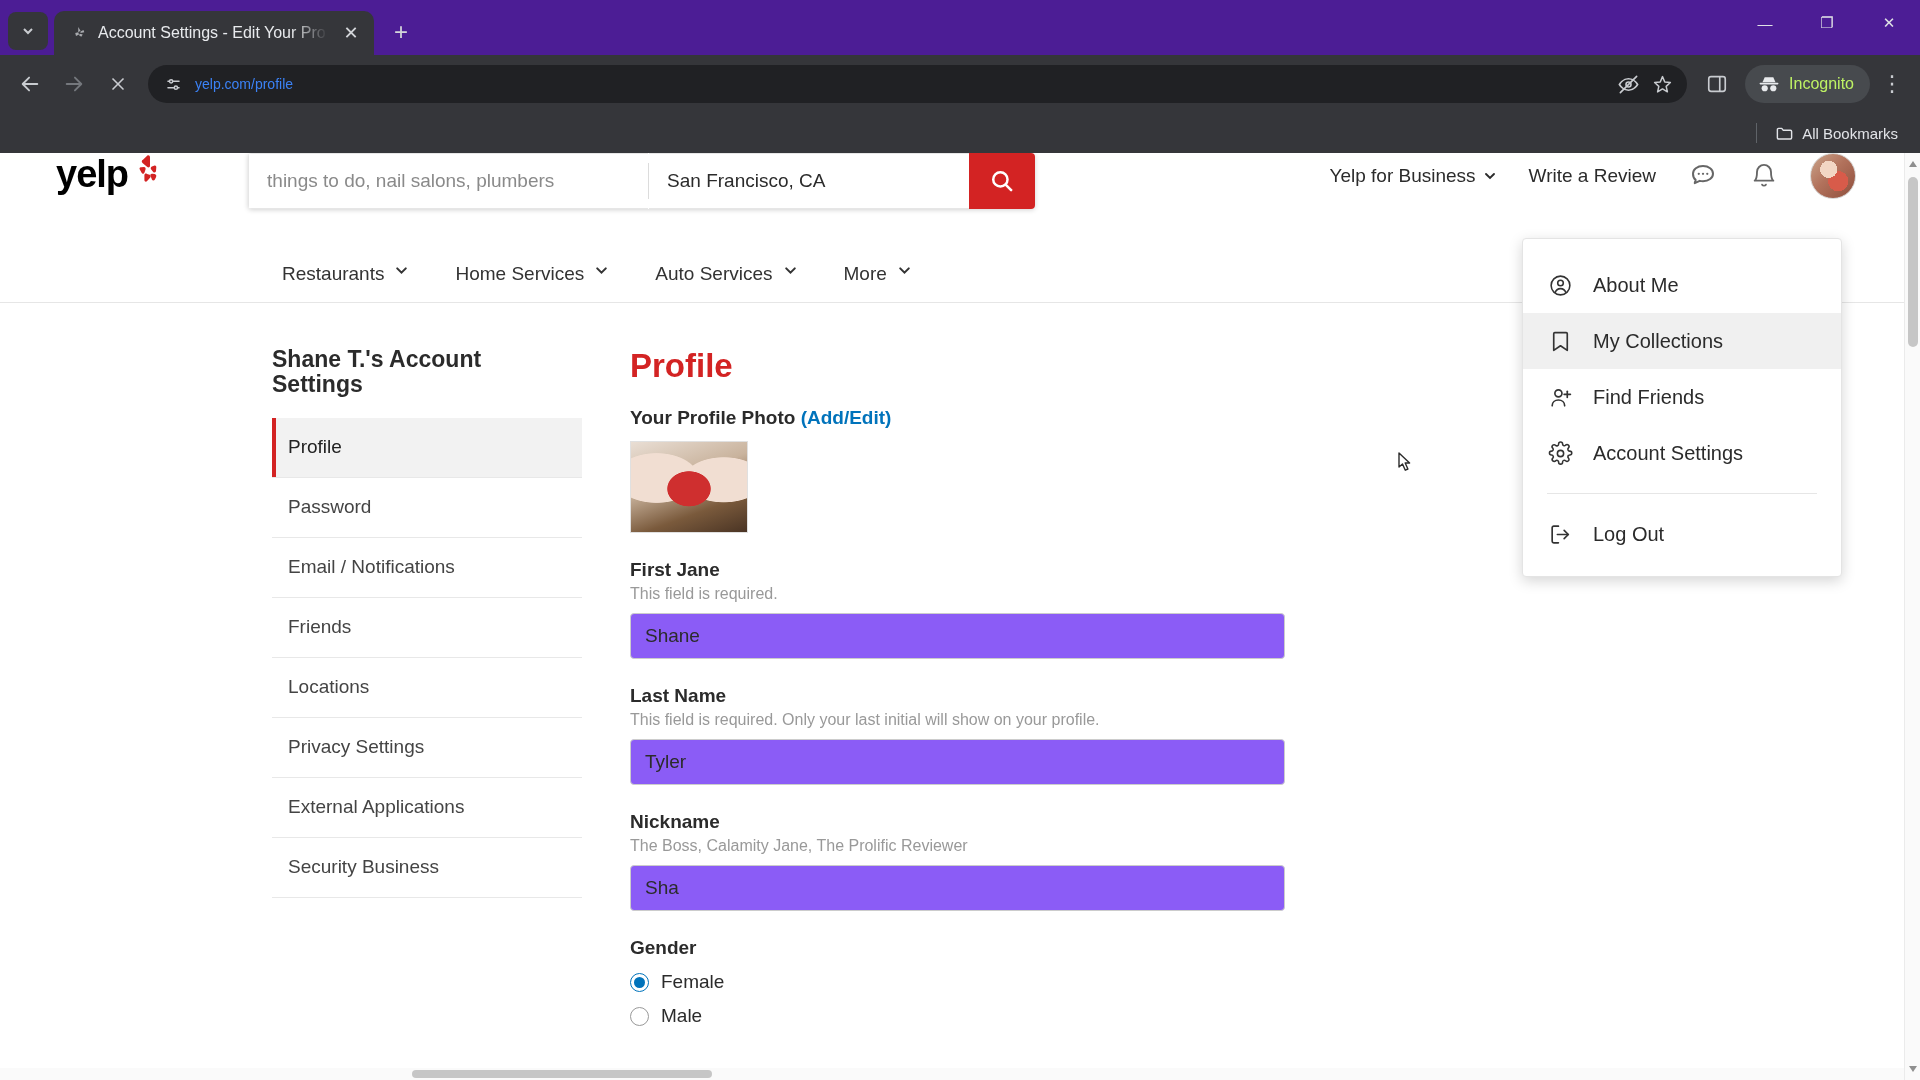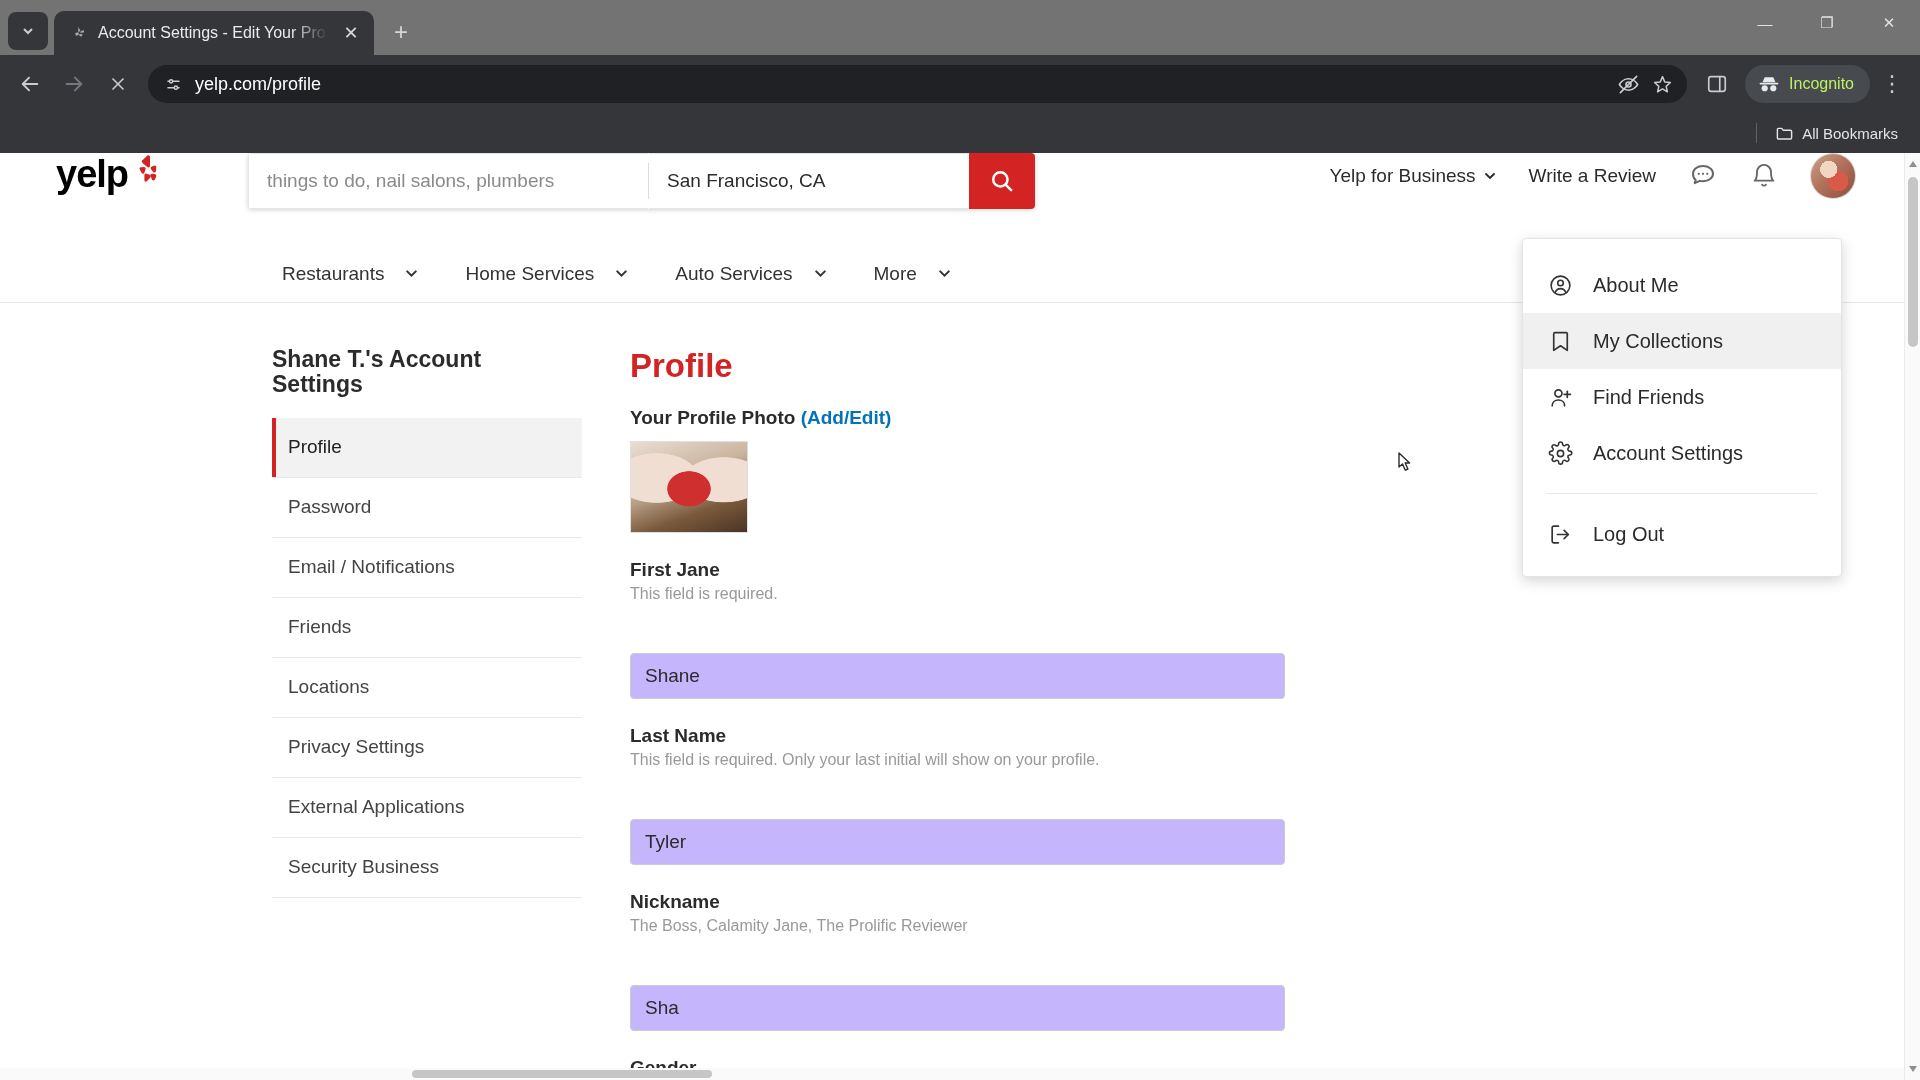--- a/index.html
+++ b/index.html
@@ -7,21 +7,21 @@
     width: 1920px; height: 1080px;
     font-family: "Liberation Sans", sans-serif;
     overflow: hidden;
     background: #202124;
   }
 
   
   .browser { width: 1920px; height: 1080px; display: flex; flex-direction: column; }
 
   .tabstrip {
-    height: 55px; background: #737373;
+    height: 55px; background: #4c1d95;
     display: flex; align-items: flex-end; position: relative;
     padding-left: 8px;
   }
   .tab-list-btn {
     width: 40px; height: 38px; margin-bottom: 5px;
     display: flex; align-items: center; justify-content: center;
     border-radius: 8px; background: #35363a; cursor: pointer;
   }
   .tab-list-btn svg { fill: none; stroke: #c9ccd0; stroke-width: 2; }
   .tab {
@@ -65,21 +65,21 @@
     width: 40px; height: 40px; border-radius: 50%;
     display: flex; align-items: center; justify-content: center;
     color: #c9ccd0; cursor: pointer; flex: 0 0 40px;
   }
   .nav-btn.disabled { color: #75787d; }
   .omnibox {
     flex: 1; height: 38px; background: #202124; border-radius: 19px;
     display: flex; align-items: center; gap: 12px; padding: 0 14px 0 16px;
     margin: 0 6px; cursor: text;
   }
-  .omnibox-url { color: #ffffff; font-size: 18px; flex: 1; }
+  .omnibox-url { color: #3b82f6; font-size: 14px; flex: 1; }
   .omni-icon { display: flex; align-items: center; color: #c9ccd0; cursor: pointer; }
   .profile-chip {
     height: 38px; display: flex; align-items: center; gap: 8px;
     background: #474a4e; border-radius: 19px; padding: 0 16px 0 12px;
     color: #bef264; font-size: 16px; cursor: pointer; margin-left: 4px;
   }
   .side-panel-btn { width: 40px; height: 40px; display:flex; align-items:center; justify-content:center; cursor:pointer; }
   .kebab { width: 36px; height: 40px; display: flex; align-items: center; justify-content: center; cursor: pointer; }
   .kebab span { color: #c9ccd0; font-size: 22px; line-height: .6; letter-spacing: 0; }
 
@@ -145,21 +145,21 @@
       linear-gradient(135deg, #caa58c 0%, #b2725c 45%, #8e4e3c 100%);
     border: 1px solid #d8d8d8;
   }
 
   
   .cat-nav {
     height: 58px; display: flex; align-items: center; gap: 46px;
     padding-left: 282px; border-bottom: 1px solid #e6e6e6; background: #fff;
   }
   .cat-item {
-    font-size: 19px; color: #333; display: flex; align-items: center; gap: 20px;
+    font-size: 19px; color: #333; display: flex; gap: 10px;
     cursor: pointer;
   }
 
   
   .content { display: flex; padding: 44px 0 0 0; }
   .sidebar { width: 310px; margin-left: 272px; flex: 0 0 310px; }
   .acct-title {
     font-size: 23px; font-weight: 700; color: #2b2b2b;
     line-height: 1.1; margin-bottom: 20px; max-width: 230px;
   }
@@ -179,21 +179,21 @@
   .main { flex: 1; padding-left: 48px; max-width: 720px; }
   .page-title {
     font-size: 33px; font-weight: 700; color: #d32323; margin-bottom: 22px;
   }
   .field-block { margin-bottom: 26px; }
   .f-label { font-size: 19px; font-weight: 700; color: #2b2b2b; margin-bottom: 4px; }
   .f-help { font-size: 16px; color: #999; margin-bottom: 10px; }
   .f-input {
     width: 655px; height: 46px; border: 1px solid #ccc; border-radius: 4px;
     padding: 0 14px; font-size: 19px; color: #2b2b2b;
-    font-family: "Liberation Sans", sans-serif; background: #c4b5fd; margin-top: 40px;
+    font-family: "Liberation Sans", sans-serif; background: #8b5cf6;
   }
   .photo-link { color: #0073bb; font-weight: 700; }
   .photo-label { font-size: 19px; font-weight: 700; color: #2b2b2b; margin-bottom: 12px; }
   .photo-thumb {
     width: 118px; height: 92px; border: 1px solid #e0e0e0; margin-bottom: 26px;
     background:
       radial-gradient(ellipse at 50% 52%, #cf2f2f 0 26%, transparent 27%),
       radial-gradient(ellipse at 22% 40%, #f1ded2 0 32%, transparent 33%),
       radial-gradient(ellipse at 80% 42%, #f1ded2 0 30%, transparent 31%),
       linear-gradient(160deg, #e9ded4 0%, #c9b39d 40%, #7a5a3c 72%, #4a3424 100%);

